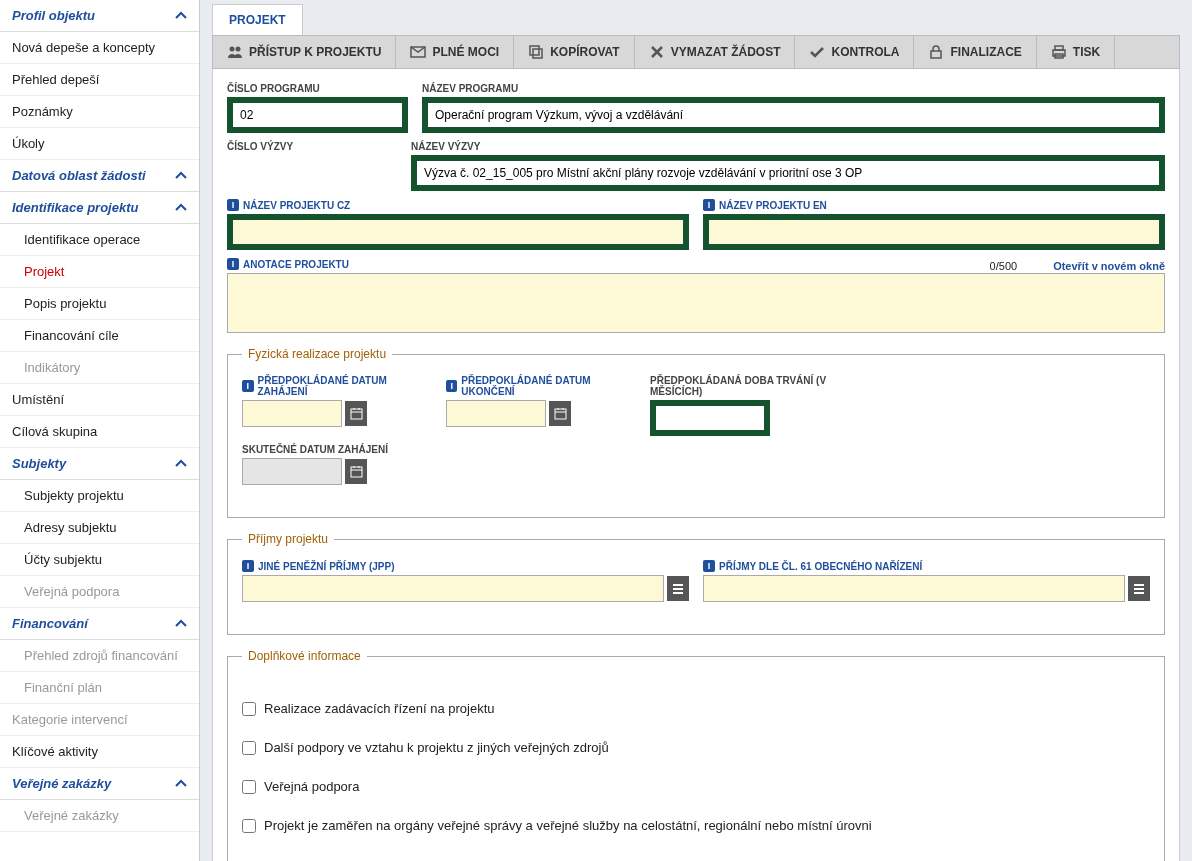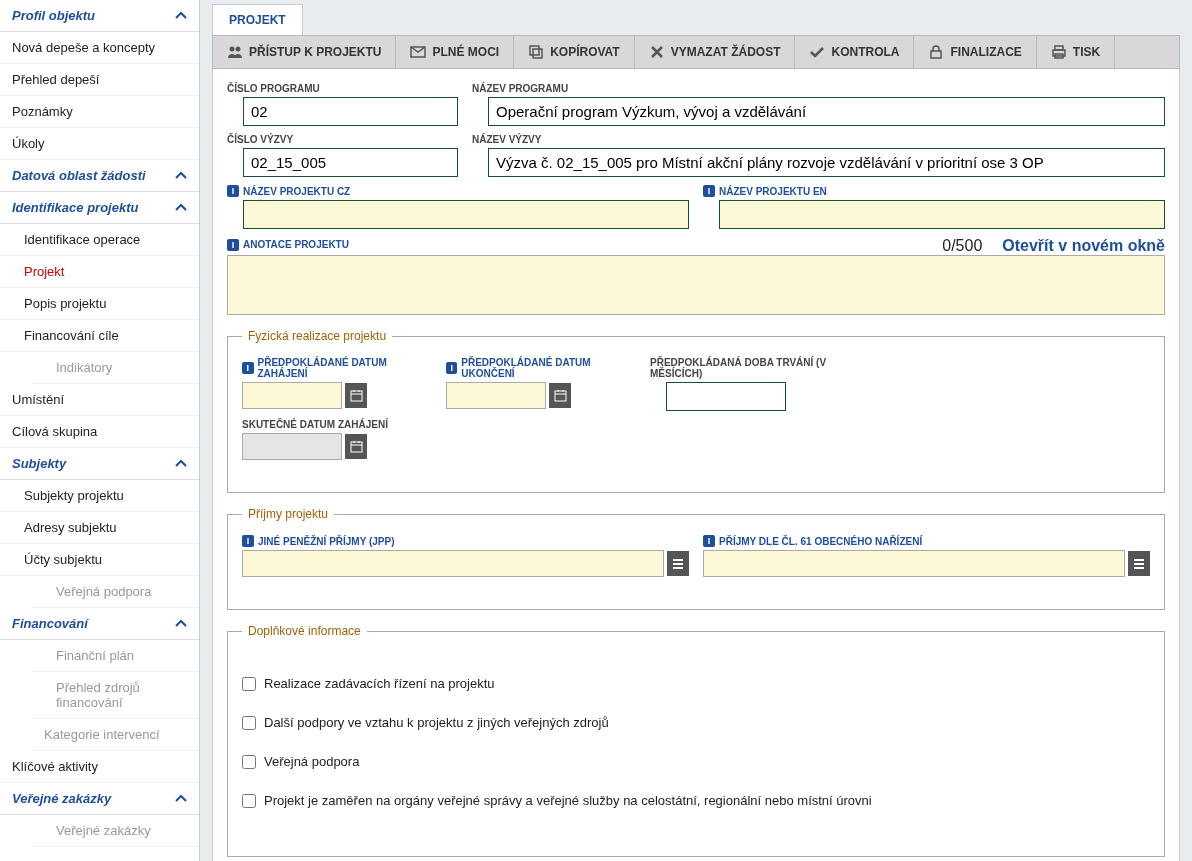--- a/index.html
+++ b/index.html
@@ -3,39 +3,39 @@
 <meta charset="utf-8">
 <style>
 * { box-sizing: border-box; margin: 0; padding: 0; }
 body { font-family: Arial, sans-serif; font-size: 13px; color: #222; background: #e8ecf0; }
 .app { display: flex; min-height: 861px; }
 .sidebar { width: 200px; background: #fff; border-right: 1px solid #ccc; }
 .side-header { display: flex; justify-content: space-between; align-items: center; padding: 8px 12px; color: #1e4e9c; font-weight: bold; cursor: pointer; border-bottom: 1px solid #ddd; font-style: italic; }
 .side-item { padding: 8px 12px; border-bottom: 1px solid #eee; cursor: pointer; }
 .side-item.sub { padding-left: 24px; }
 .side-item.active { color: #c00; }
-.side-item.disabled { color: #999; margin-left: 32px; }
+.side-item.disabled { color: #999; }
 .chevron { width: 12px; height: 12px; }
 
 .main { flex: 1; padding: 0 12px 20px 12px; }
 .tabs { margin-top: 4px; }
 .tab { display: inline-block; background: #fff; border: 1px solid #ccc; border-bottom: none; padding: 8px 16px; color: #1e4e9c; font-weight: bold; font-size: 12px; }
 
 .toolbar { display: flex; background: #d8d8d8; border: 1px solid #bbb; }
 .tbtn { display: flex; align-items: center; gap: 6px; padding: 8px 14px; border-right: 1px solid #bbb; color: #333; font-weight: bold; font-size: 12px; cursor: pointer; }
 .tbtn svg { width: 16px; height: 16px; fill: #555; }
 
 .content { background: #fff; border: 1px solid #ccc; border-top: none; padding: 14px; }
 .row { display: flex; gap: 14px; margin-bottom: 8px; }
 .col { flex: 1; display: flex; flex-direction: column; }
 .col.small { flex: 0 0 170px; }
 .label { font-size: 10px; font-weight: bold; color: #444; text-transform: uppercase; margin-bottom: 3px; display: flex; align-items: center; gap: 4px; }
 .label.blue { color: #1e4e9c; }
 .info-badge { display: inline-flex; align-items: center; justify-content: center; width: 12px; height: 12px; background: #1e4e9c; color: #fff; border-radius: 2px; font-size: 9px; font-weight: bold; }
-.input { border: 1px solid #14532d; padding: 5px 7px; font-size: 15px; background: #fff; margin-left: 16px; }
+.input { border: 6px solid #14532d; padding: 5px 7px; font-size: 12px; background: #fff; }
 .input.yellow { background: #fdf8d6; }
 .textarea { border: 1px solid #aaa; padding: 6px; font-size: 13px; background: #fdf8d6; resize: none; height: 60px; width: 100%; }
 .link { color: #1e4e9c; font-weight: bold; cursor: pointer; }
 
 fieldset { border: 1px solid #aaa; padding: 14px 14px 24px 14px; margin-top: 14px; }
 legend { font-size: 12px; color: #a16207; padding: 0 6px; margin-top: 43px; }
 
 .date-group { display: flex; align-items: center; gap: 3px; }
 .date-input { border: 1px solid #aaa; padding: 5px; width: 100px; }
 .date-input.yellow { background: #fdf8d6; }
@@ -99,22 +99,22 @@
   <div class="side-item sub">Subjekty projektu</div>
   <div class="side-item sub">Adresy subjektu</div>
   <div class="side-item sub">Účty subjektu</div>
   <div class="side-item sub disabled">Veřejná podpora</div>
   <div class="side-header">
         <span>Financování</span>
         <svg class="chevron" viewBox="0 0 12 12">
           <path d="M1 8l5-5 5 5" stroke="#1e4e9c" stroke-width="2" fill="none"></path>
         </svg>
       </div>
+  <div class="side-item sub disabled">Přehled zdrojů financování</div>
   <div class="side-item sub disabled">Finanční plán</div>
-  <div class="side-item sub disabled">Přehled zdrojů financování</div>
   <div class="side-item disabled">Kategorie intervencí</div>
   <div class="side-item">Klíčové aktivity</div>
   <div class="side-header">
         <span>Veřejné zakázky</span>
         <svg class="chevron" viewBox="0 0 12 12">
           <path d="M1 8l5-5 5 5" stroke="#1e4e9c" stroke-width="2" fill="none"></path>
         </svg>
       </div>
   <div class="side-item sub disabled">Veřejné zakázky</div>
 
@@ -181,21 +181,20 @@
         <input class="input" value="02" style="">
       </div>
       <div class="col">
         <span class="label">NÁZEV PROGRAMU</span>
         <input class="input" value="Operační program Výzkum, vývoj a vzdělávání" style="">
       </div>
     </div>
     <div class="row">
       <div class="col small">
         <span class="label">ČÍSLO VÝZVY</span>
-        <input class="input" value="02_15_005" style="">
       </div>
       <div class="col">
         <span class="label">NÁZEV VÝZVY</span>
         <input class="input" value="Výzva č. 02_15_005 pro Místní akční plány rozvoje vzdělávání v prioritní ose 3 OP" style="">
       </div>
     </div>
     <div class="row">
       <div class="col">
         <span class="label blue">
               <span class="info-badge">i</span>
@@ -211,21 +210,21 @@
         <input class="input yellow" style="">
       </div>
     </div>
     <div class="row">
       <div class="col">
         <div style="display:flex;justify-content:space-between;align-items:center;">
           <span class="label blue">
                 <span class="info-badge">i</span>
                 <span>ANOTACE PROJEKTU</span>
               </span>
-          <div style="display:flex;gap:20px;font-size:16px;">
+          <div style="display:flex;gap:36px;font-size:11px;">
             <span>0/500</span>
             <span class="link">Otevřít v novém okně</span>
           </div>
         </div>
         <textarea class="textarea" style=""></textarea>
       </div>
     </div>
 
     <fieldset>
       <legend>Fyzická realizace projektu</legend>

